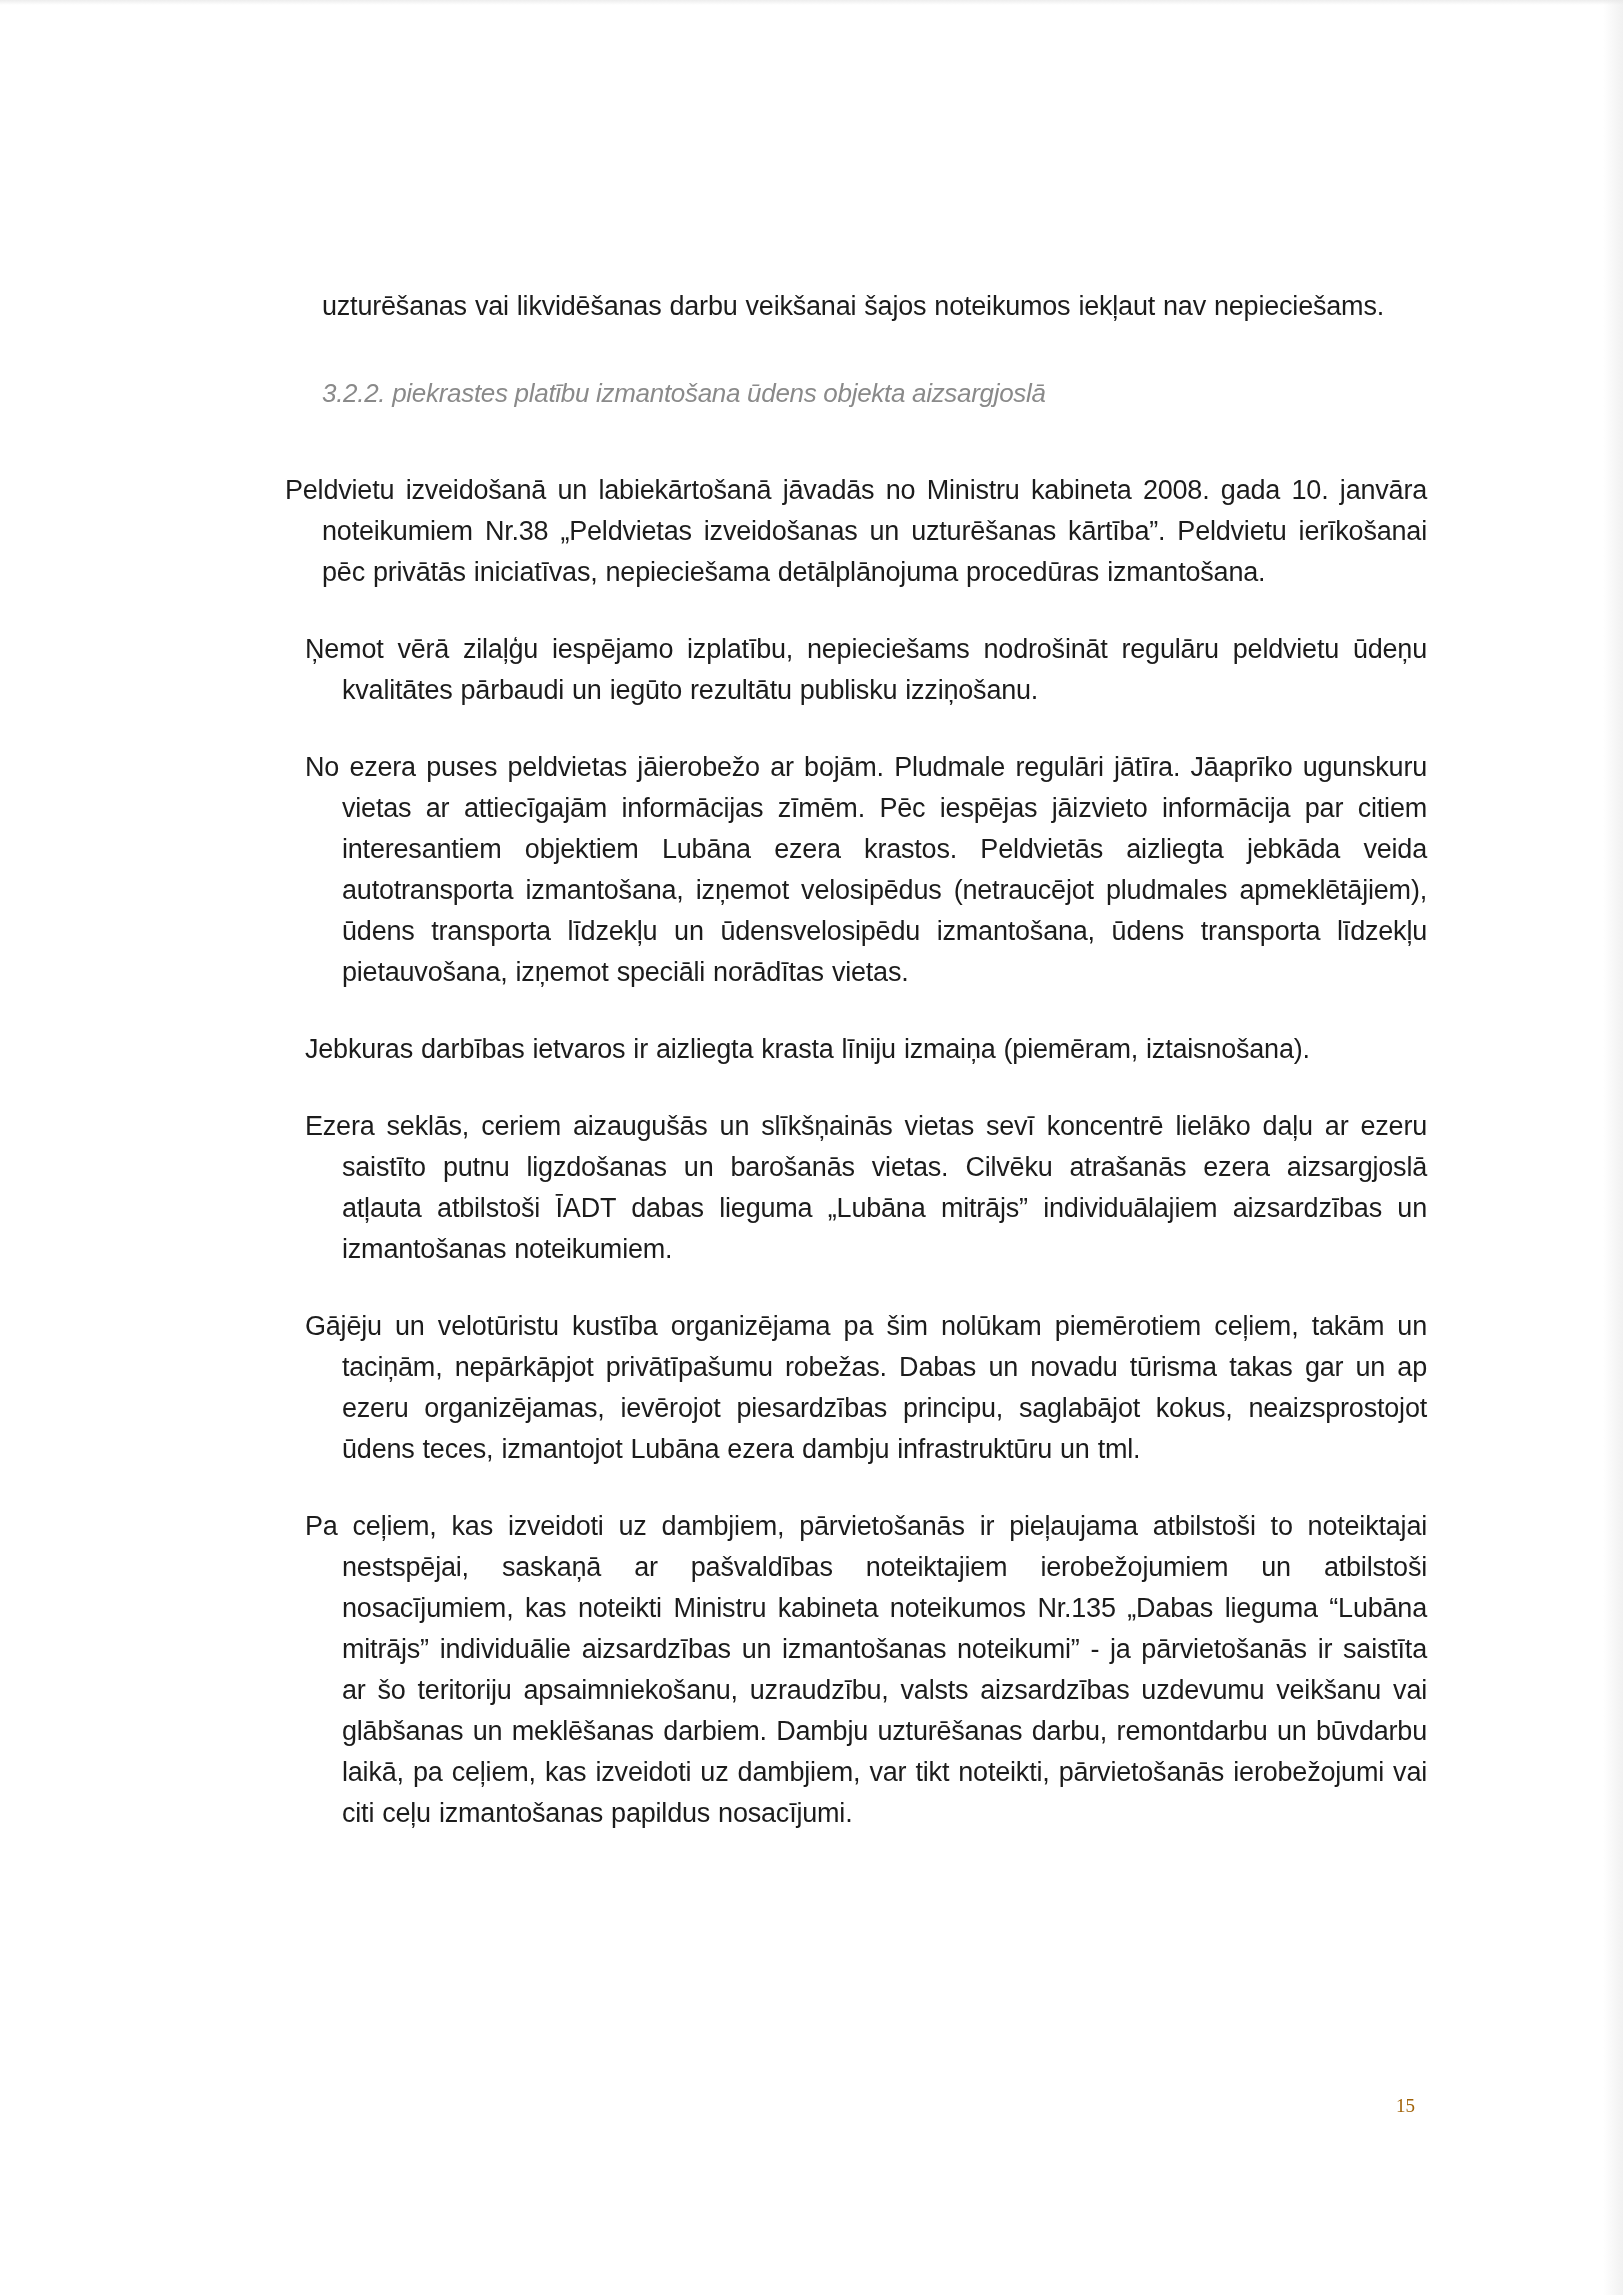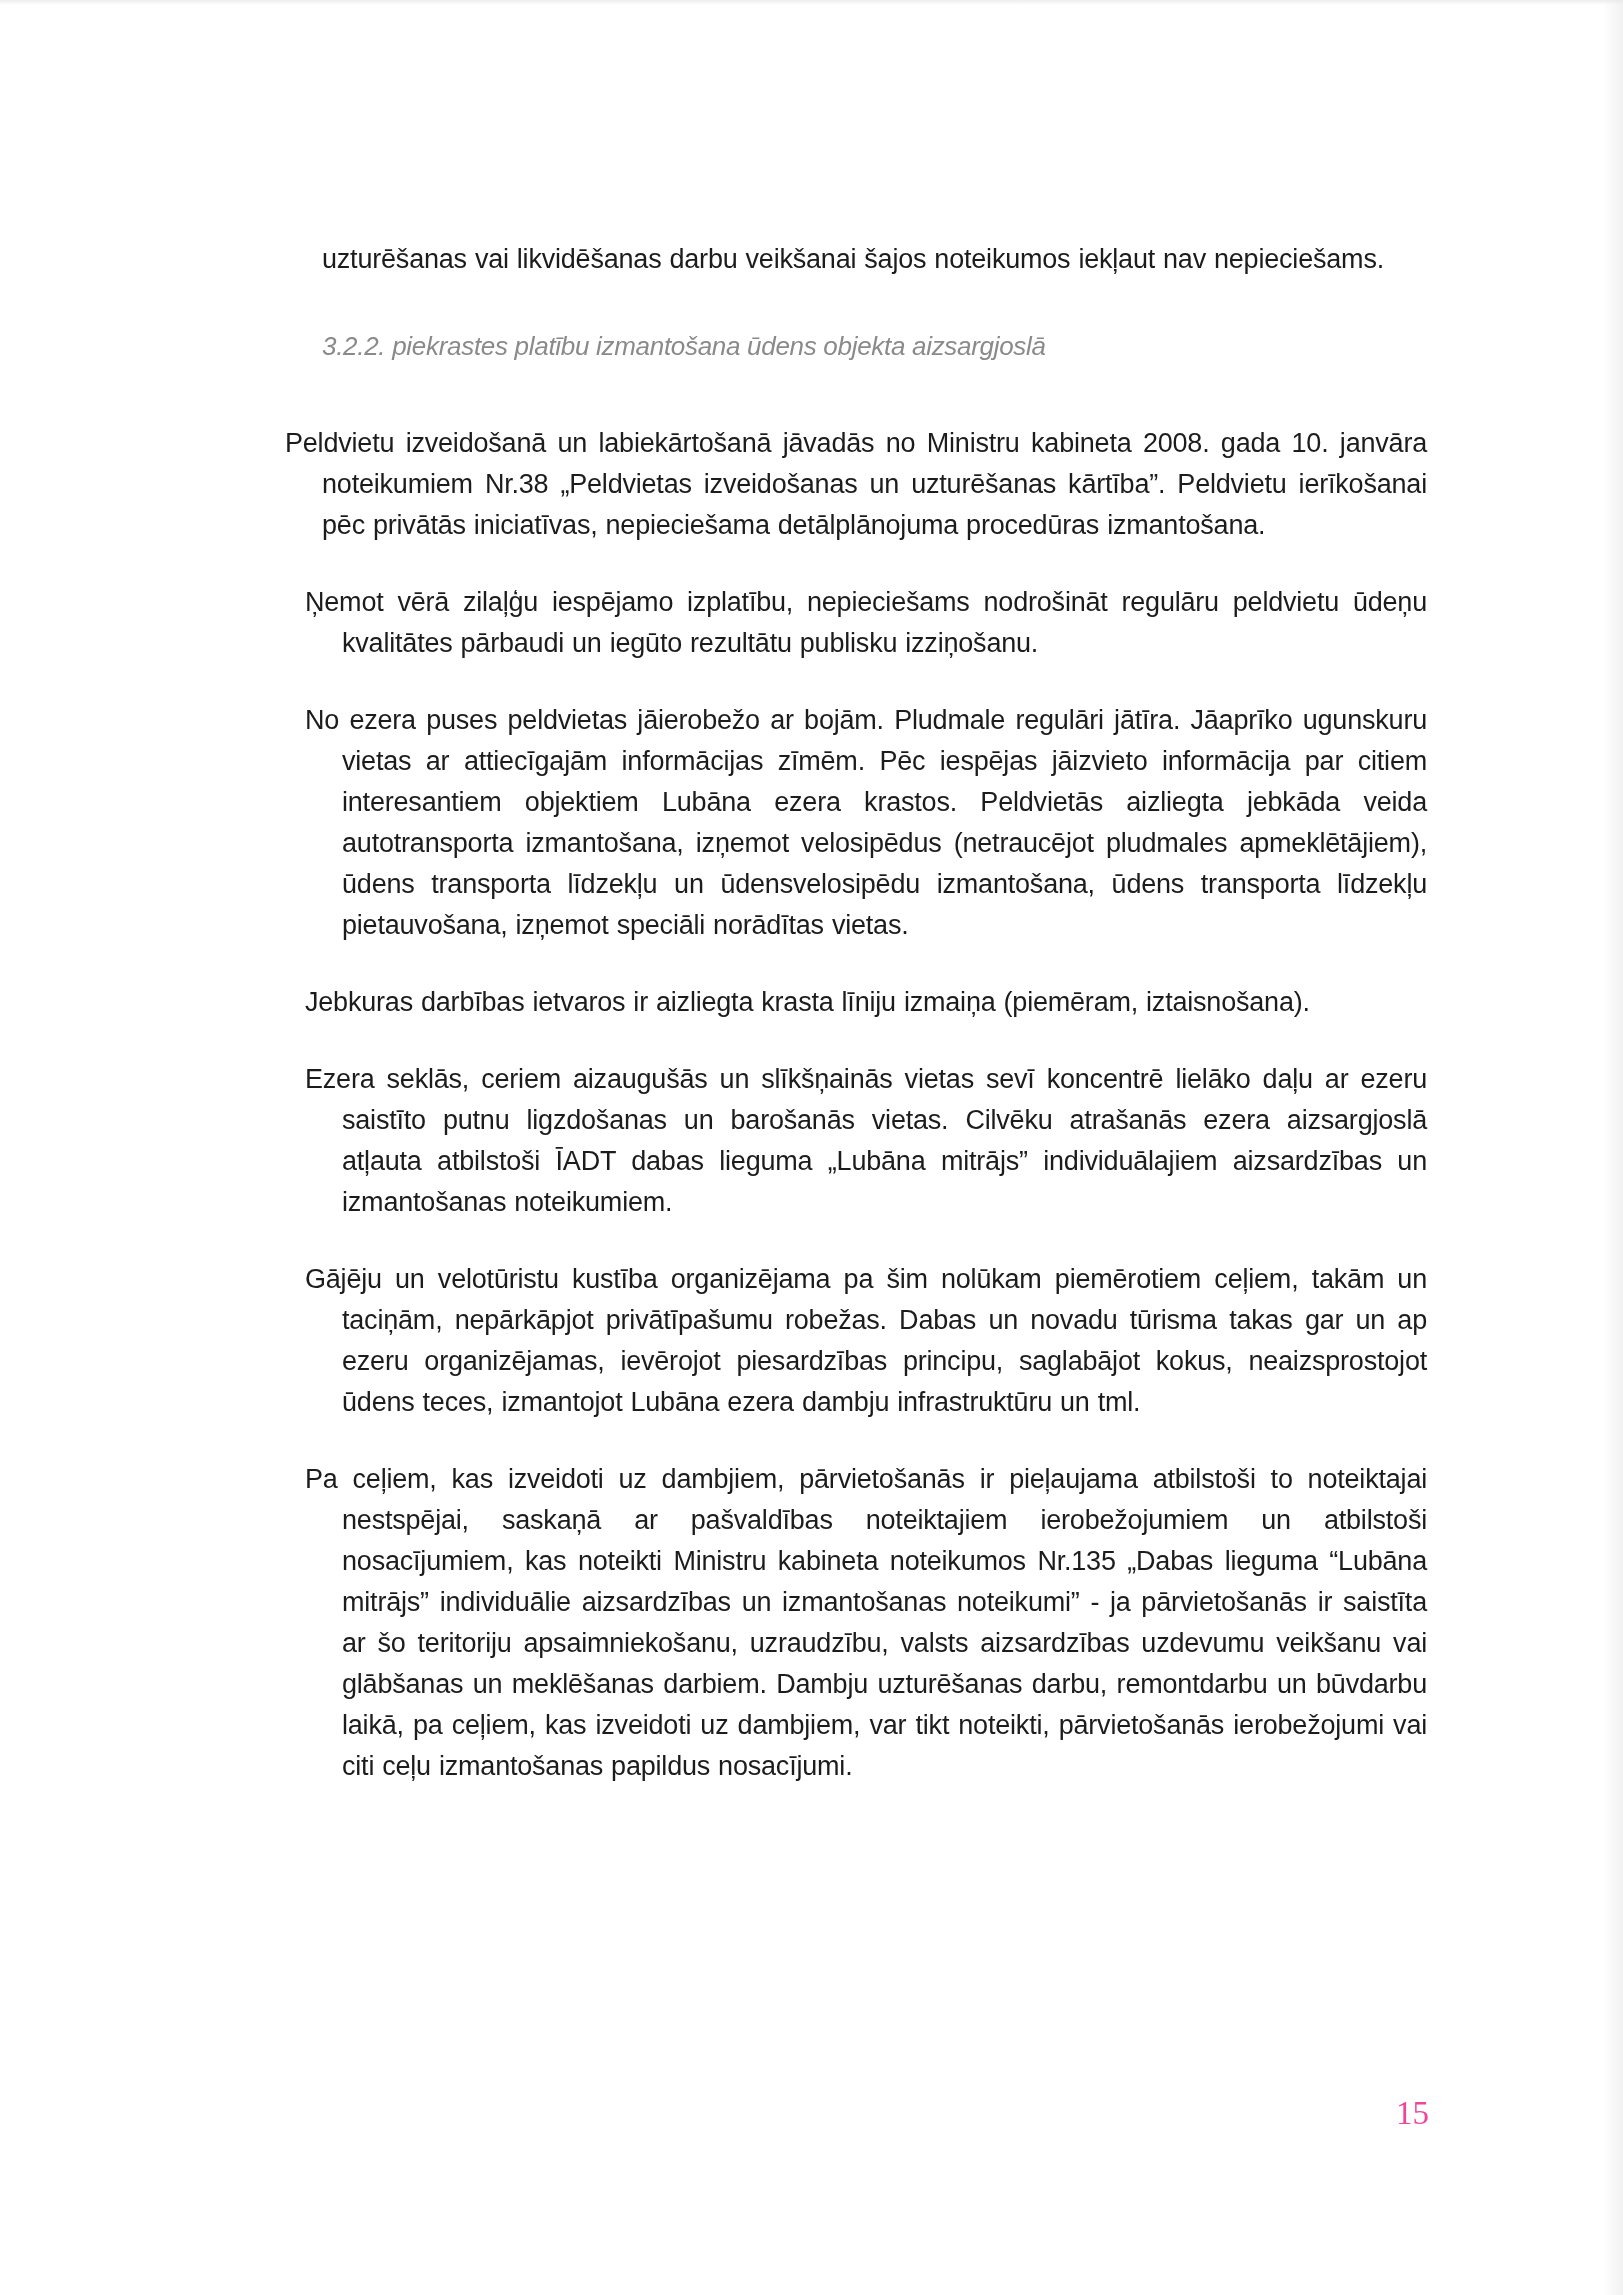--- a/index.html
+++ b/index.html
@@ -49,37 +49,38 @@
       margin: 0;
       letter-spacing: -0.2px;
       word-spacing: 0.7px;
     }
     .para.hanging {
       padding-left: 37px;
       text-indent: -37px;
     }
     .para.cont {
       padding-left: 37px;
+      margin-top: 47px;
     }
     .gap-1 { margin-top: 36px; margin-left: 20px; }
     .heading {
       font-size: 26px;
       line-height: 41px;
       font-style: italic;
       color: #8a8a8a;
       margin: 46px 0 56px 37px;
       letter-spacing: -0.3px;
     }
     .page-number {
       position: absolute;
       left: 1396px;
       top: 2095px;
       font-family: "Liberation Serif", serif;
-      font-size: 33px;
-      color: #ec4899;
+      font-size: 19px;
+      color: #a16207;
     }
   </style>
 </head>
 <body>
 
 <div class="page">
   <div class="top-shadow"></div>
   <div class="edge-shadow"></div>
 
   <div class="body-text">

